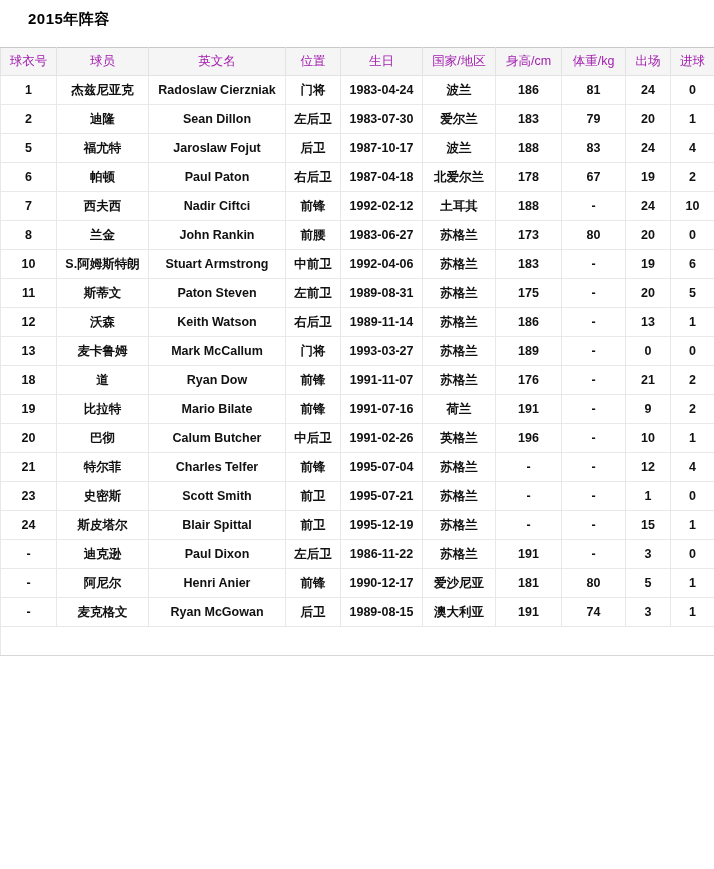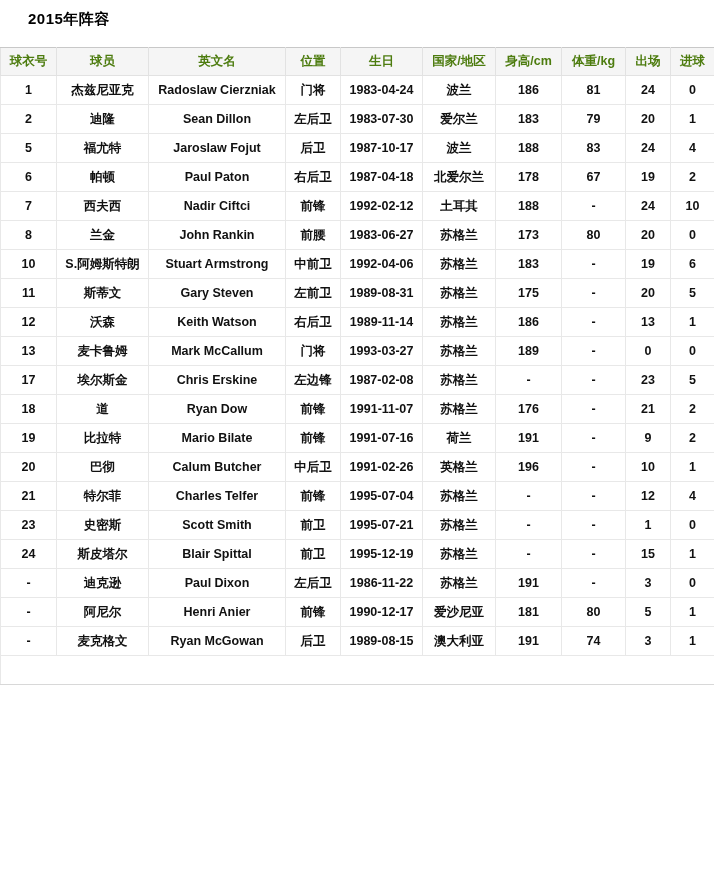--- a/index.html
+++ b/index.html
@@ -32,22 +32,22 @@
     width: 714px;
     border-collapse: collapse;
     table-layout: fixed;
   }
   table.squad th {
     background: #f5f5f5;
     border: 1px solid #e2e2e2;
     border-top: 1px solid #c8c8c8;
     height: 27px;
     font-size: 12.5px;
-    font-weight: bold;
-    color: #4d7c0f;
+    font-weight: normal;
+    color: #a21caf;
     text-align: center;
     vertical-align: middle;
     padding: 0 2px;
     white-space: nowrap;
     overflow: hidden;
   }
   table.squad td {
     background: #ffffff;
     border: 1px solid #e8e8e8;
     height: 28px;
@@ -182,21 +182,21 @@
           <td>1992-04-06</td>
           <td>苏格兰</td>
           <td>183</td>
           <td>-</td>
           <td>19</td>
           <td>6</td>
         </tr>
         <tr>
           <td>11</td>
           <td>斯蒂文</td>
-          <td>Gary Steven</td>
+          <td>Paton Steven</td>
           <td>左前卫</td>
           <td>1989-08-31</td>
           <td>苏格兰</td>
           <td>175</td>
           <td>-</td>
           <td>20</td>
           <td>5</td>
         </tr>
         <tr>
           <td>12</td>
@@ -214,32 +214,20 @@
           <td>13</td>
           <td>麦卡鲁姆</td>
           <td>Mark McCallum</td>
           <td>门将</td>
           <td>1993-03-27</td>
           <td>苏格兰</td>
           <td>189</td>
           <td>-</td>
           <td>0</td>
           <td>0</td>
-        </tr>
-        <tr>
-          <td>17</td>
-          <td>埃尔斯金</td>
-          <td>Chris Erskine</td>
-          <td>左边锋</td>
-          <td>1987-02-08</td>
-          <td>苏格兰</td>
-          <td>-</td>
-          <td>-</td>
-          <td>23</td>
-          <td>5</td>
         </tr>
         <tr>
           <td>18</td>
           <td>道</td>
           <td>Ryan Dow</td>
           <td>前锋</td>
           <td>1991-11-07</td>
           <td>苏格兰</td>
           <td>176</td>
           <td>-</td>

